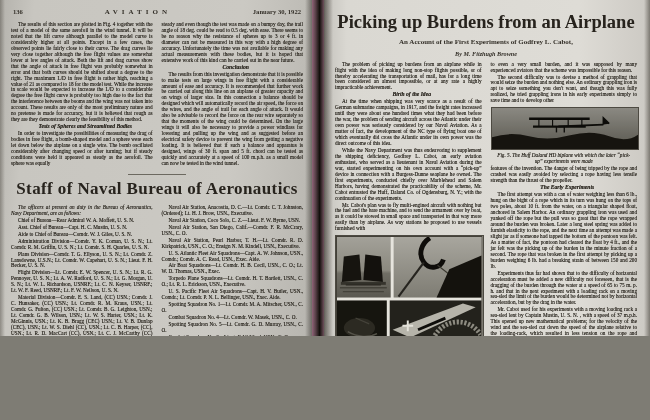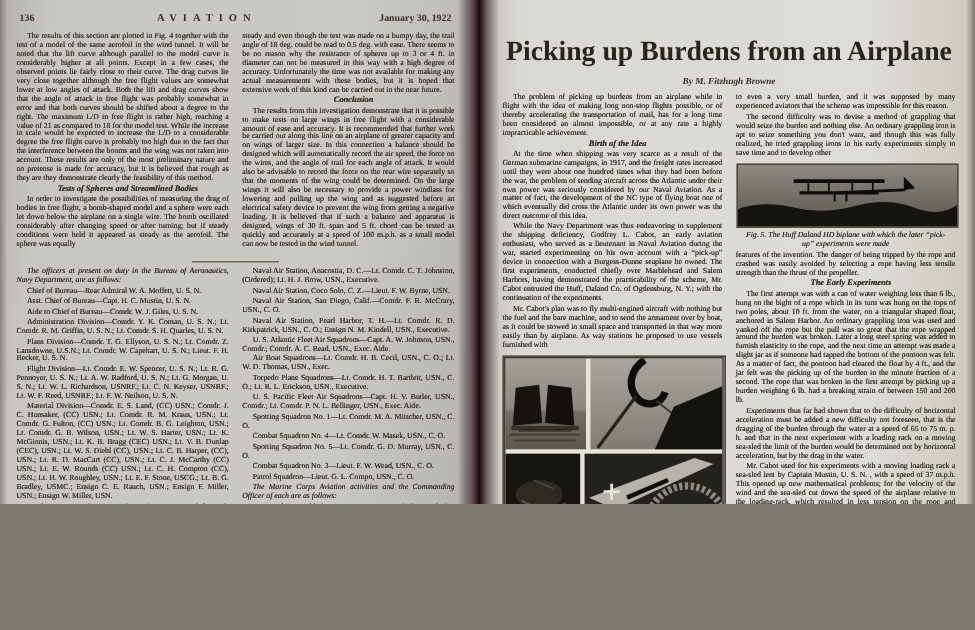--- a/index.html
+++ b/index.html
@@ -1,21 +1,21 @@
 <!DOCTYPE html>
 <html><head>
 <meta charset="utf-8">
 <style>
   html,body{margin:0;padding:0;background:#7e7c74;}
   #canvas{position:relative;width:650px;height:336px;overflow:hidden;
     font-family:"Liberation Serif","DejaVu Serif",serif;color:#332f28;background:#f9a8d4;}
   .page{position:absolute;top:0;height:420px;box-sizing:border-box;overflow:hidden;}
   .page-left{left:0;width:312px;padding:8px 9px 0 11px;
     background:linear-gradient(95deg,#b4b2ac 0%,#c8c6c0 10%,#cbc9c3 70%,#b7b5af 98%);}
-  .page-right{left:324px;width:326px;padding:19px 13px 0 11px;
+  .page-right{left:324px;width:326px;padding:6px 13px 0 11px;
     background:linear-gradient(90deg,#c4c2bc 0%,#dad8d2 7%,#dedcd6 78%,#ccc9c3 100%);}
   .gutter{position:absolute;left:305px;top:0;width:28px;height:420px;z-index:6;
     background:linear-gradient(90deg,rgba(50,46,40,0) 0%,rgba(34,30,25,.75) 38%,#120f0b 52%,rgba(45,41,34,.55) 72%,rgba(90,86,78,0) 100%);}
   .edge-r{position:absolute;right:0;top:0;width:6px;height:420px;z-index:6;
     background:linear-gradient(90deg,rgba(60,56,48,0),rgba(60,56,48,.55));}
   .edge-l{position:absolute;left:0;top:0;width:5px;height:420px;z-index:6;
     background:linear-gradient(270deg,rgba(60,56,48,0),rgba(60,56,48,.4));}
 
   .running-head{display:flex;justify-content:space-between;align-items:baseline;
     font-size:6.6px;margin:0 2px 6px 2px;}
@@ -63,20 +63,21 @@
       </div>
       <div class="col">
         <p class="body cont">steady and even though the test was made on a bumpy day, the trail angle of 18 deg. could be read to 0.5 deg. with ease. There seems to be no reason why the resistance of spheres up to 3 or 4 ft. in diameter can not be measured in this way with a high degree of accuracy. Unfortunately the time was not available for making any actual measurements with these bodies, but it is hoped that extensive work of this kind can be carried out in the near future.</p>
         <p class="body subhead">Conclusion</p>
         <p class="body">The results from this investigation demonstrate that it is possible to make tests on large wings in free flight with a considerable amount of ease and accuracy. It is recommended that further work be carried out along this line on an airplane of greater capacity and on wings of larger size. In this connection a balance should be designed which will automatically record the air speed, the force on the wires, and the angle of trail for each angle of attack. It would also be advisable to record the force on the rear wire separately so that the moments of the wing could be determined. On the large wings it will also be necessary to provide a power windlass for lowering and pulling up the wing and as suggested before an electrical safety device to prevent the wing from getting a negative loading. It is believed that if such a balance and apparatus is designed, wings of 30 ft. span and 5 ft. chord can be tested as quickly and accurately at a speed of 100 m.p.h. as a small model can now be tested in the wind tunnel.</p>
       </div>
     </div>
 
     <div class="divider"></div>
 
+    <div class="staff-title">Staff of Naval Bureau of Aeronautics</div>
 
     <div class="cols">
       <div class="col">
         <p class="body it">The officers at present on duty in the Bureau of Aeronautics, Navy Department, are as follows:</p>
         <p class="body">Chief of Bureau—Rear Admiral W. A. Moffett, U. S. N.</p>
         <p class="body">Asst. Chief of Bureau—Capt. H. C. Mustin, U. S. N.</p>
         <p class="body">Aide to Chief of Bureau—Comdr. W. J. Giles, U. S. N.</p>
         <p class="body">Administration Division—Comdr. Y. K. Coman, U. S. N.; Lt. Comdr. R. M. Griffin, U. S. N.; Lt. Comdr. S. H. Quarles, U. S. N.</p>
         <p class="body">Plans Division—Comdr. T. G. Ellyson, U. S. N.; Lt. Comdr. Z. Lansdowne, U.S.N.; Lt. Comdr. W. Capehart, U. S. N.; Lieut. F. H. Becker, U. S. N.</p>
         <p class="body">Flight Division—Lt. Comdr. E. W. Spencer, U. S. N.; Lt. R. G. Pennoyer, U. S. N.; Lt. A. W. Radford, U. S. N.; Lt. G. Morgan, U. S. N.; Lt. W. L. Richardson, USNRF.; Lt. C. N. Keyser, USNRF.; Lt. W. F. Reed, USNRF.; Lt. F. W. Neilson, U. S. N.</p>
@@ -109,20 +110,21 @@
         <p class="body">Marine Flying Field, Parris Island, S. C.—2nd Lieut. Willard B. Enk, C. O.</p>
         <p class="body">Marine Aviation Detachment, Naval Training Station, Great Lakes, Ill.—Capt. Benjamin Graham, C. O. (This officer will be relieved on January 15, 1922, by Marine Gunner Frank F. Patterson).</p>
       </div>
     </div>
   </div>
 
   <div class="gutter"></div>
 
   <div class="page page-right">
     <div class="rp-title">Picking up Burdens from an Airplane</div>
+    <div class="rp-sub">An Account of the First Experiments of Godfrey L. Cabot,</div>
     <div class="rp-byline">By M. Fitzhugh Browne</div>
 
     <div class="cols">
       <div class="col">
         <p class="body">The problem of picking up burdens from an airplane while in flight with the idea of making long non-stop flights possible, or of thereby accelerating the transportation of mail, has for a long time been considered an almost impossible, or at any rate a highly impracticable achievement.</p>
         <p class="body subhead">Birth of the Idea</p>
         <p class="body">At the time when shipping was very scarce as a result of the German submarine campaigns, in 1917, and the freight rates increased until they were about one hundred times what they had been before the war, the problem of sending aircraft across the Atlantic under their own power was seriously considered by our Naval Aviation. As a matter of fact, the development of the NC type of flying boat one of which eventually did cross the Atlantic under its own power was the direct outcome of this idea.</p>
         <p class="body">While the Navy Department was thus endeavoring to supplement the shipping deficiency, Godfrey L. Cabot, an early aviation enthusiast, who served as a lieutenant in Naval Aviation during the war, started experimenting on his own account with a “pick-up” device in connection with a Burgess-Dunne seaplane he owned. The first experiments, conducted chiefly over Marblehead and Salem Harbors, having demonstrated the practicability of the scheme, Mr. Cabot entrusted the Huff, Daland Co. of Ogdensburg, N. Y.; with the continuation of the experiments.</p>
         <p class="body">Mr. Cabot's plan was to fly multi-engined aircraft with nothing but the fuel and the bare machine, and to send the armament over by boat, as it could be stowed in small space and transported in that way more easily than by airplane. As way stations he proposed to use vessels furnished with</p>
 

